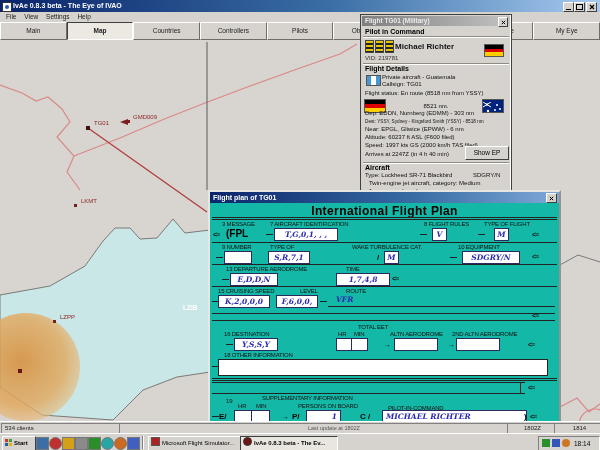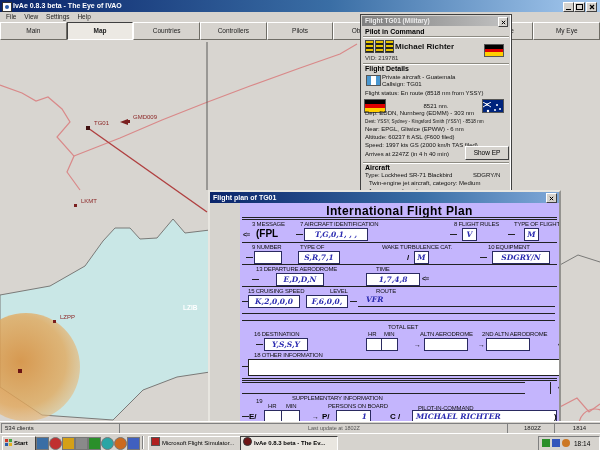--- a/index.html
+++ b/index.html
@@ -51,22 +51,22 @@
   .btn3d{position:absolute;font-size:6.5px;text-align:center;color:#000;
          border-top:1px solid #fff;border-left:1px solid #fff;
          border-right:1px solid #404040;border-bottom:1px solid #404040;
          background:#d6d3ce;}
   
   #fpwin{left:208px;top:190px;width:349px;height:235px;background:#d6d3ce;
          border:2px outset #e8e6e0;}
   #fpwin-title{position:absolute;left:0;top:0;right:0;height:11px;
          background:linear-gradient(90deg,#0a246a,#3a6ea5 60%,#7fa8d8);
          color:#fff;font-size:7px;font-weight:bold;line-height:11px;padding-left:3px;}
-  #fpform{position:absolute;left:0;top:11px;right:0;bottom:0;background:#c4b5fd;
-         overflow:hidden;margin-left:30px;}
+  #fpform{position:absolute;left:0;top:11px;right:0;bottom:0;background:#14b8a6;
+         overflow:hidden;}
   .lbl{position:absolute;font-size:6px;color:#111;white-space:nowrap;
        letter-spacing:-0.2px;}
   .val{font-family:"DejaVu Serif",serif;font-style:italic;font-weight:bold;
        font-size:7.5px;color:#2a2ab0;}
   .cell{position:absolute;height:11px;border:1px solid #2a2a60;background:#fff;
         display:flex;align-items:center;justify-content:center;white-space:nowrap;}
   .hl{position:absolute;height:1px;background:#222;}
   .vl{position:absolute;width:1px;background:#222;}
   .dash{position:absolute;width:7px;height:1px;background:#222;}
   .mark{position:absolute;font-size:7px;font-weight:bold;color:#111;
@@ -274,21 +274,21 @@
     <div class="bold-pr" style="left:167px;top:50px;">/</div>
     <div class="cell val" style="left:174px;top:48px;width:13px;">M</div>
     <div class="dash" style="left:240px;top:54px;"></div>
     <div class="cell val" style="left:252px;top:48px;width:56px;">SDGRY/N</div>
     <div class="mark" style="left:322px;top:50px;">&lt;≡</div>
     <div class="hl" style="left:2px;right:2px;top:61px;"></div>
 
     <div class="lbl" style="left:16px;top:63px;">13   DEPARTURE AERODROME</div>
     <div class="lbl" style="left:136px;top:63px;">TIME</div>
     <div class="dash" style="left:12px;top:76px;"></div>
-    <div class="cell val" style="left:36px;top:70px;width:46px;">E,D,D,N</div>
+    <div class="cell val" style="left:20px;top:70px;width:46px;">E,D,D,N</div>
     <div class="cell val" style="left:126px;top:70px;width:52px;">1,7,4,8</div>
     <div class="mark" style="left:182px;top:72px;">&lt;≡</div>
     <div class="hl" style="left:2px;right:2px;top:83px;"></div>
 
     <div class="lbl" style="left:8px;top:85px;">15   CRUISING SPEED</div>
     <div class="lbl" style="left:90px;top:85px;">LEVEL</div>
     <div class="lbl" style="left:136px;top:85px;">ROUTE</div>
     <div class="dash" style="left:2px;top:98px;"></div>
     <div class="cell val" style="left:8px;top:92px;width:50px;">K,2,0,0,0</div>
     <div class="cell val" style="left:66px;top:92px;width:40px;">F,6,0,0,</div>

